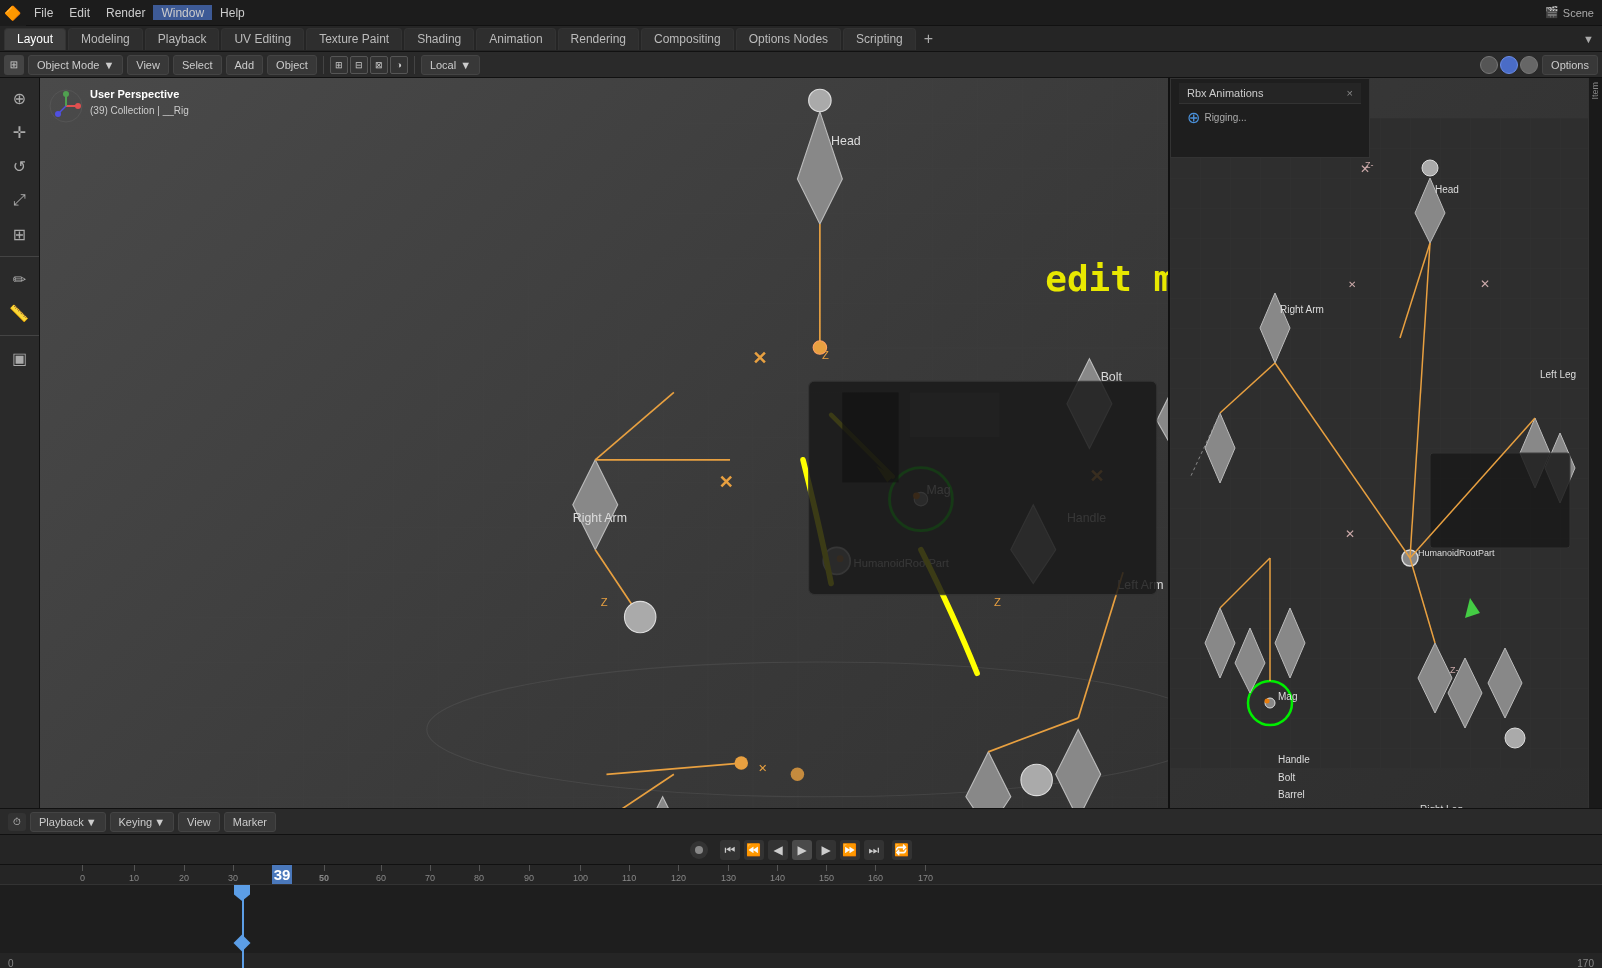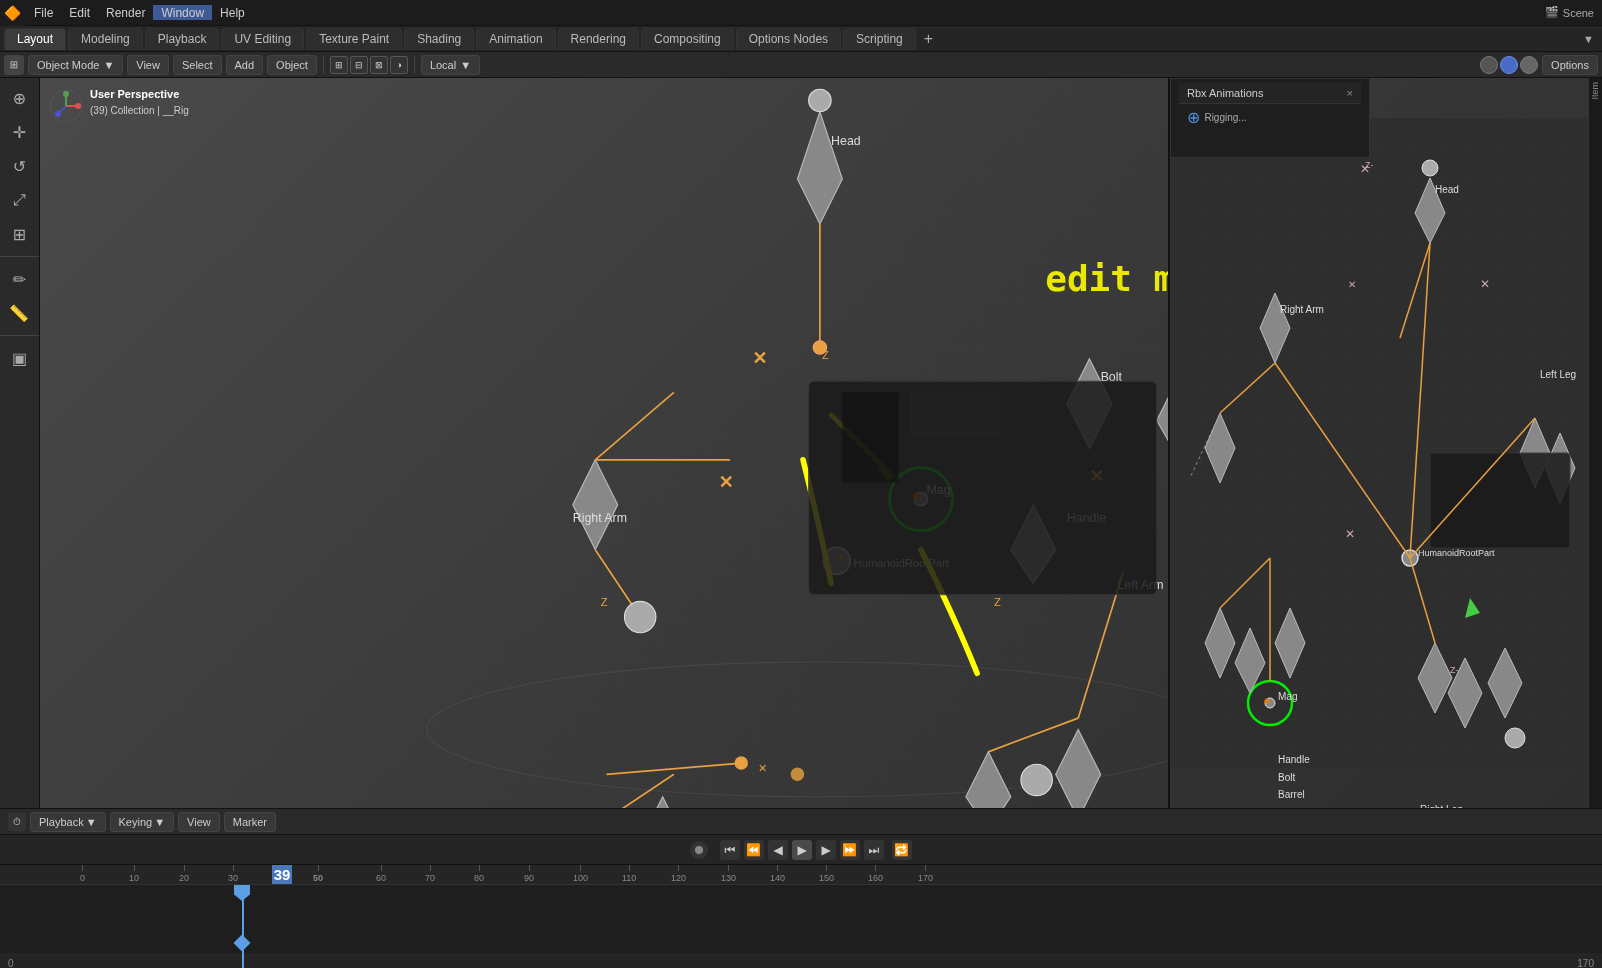--- a/index.html
+++ b/index.html
@@ -757,21 +757,21 @@
         <span>20</span>
       </div>
       <div class="ruler-mark" style="left:188px;">
         <div class="ruler-mark-line"></div>
         <span>30</span>
       </div>
 
       <div style="position:absolute;left:232px;top:0;width:20px;height:100%;background:#4a78bb;display:flex;align-items:center;justify-content:center;">
         <span style="font-size:15px;color:#fff;font-weight:bold;">39</span>
       </div>
-      <div class="ruler-mark" style="left:273px;font-weight:bold;">
+      <div class="ruler-mark" style="left:279px;font-weight:bold;">
         <div class="ruler-mark-line"></div>
         <span>50</span>
       </div>
       <div class="ruler-mark" style="left:336px;">
         <div class="ruler-mark-line"></div>
         <span>60</span>
       </div>
       <div class="ruler-mark" style="left:385px;">
         <div class="ruler-mark-line"></div>
         <span>70</span>

